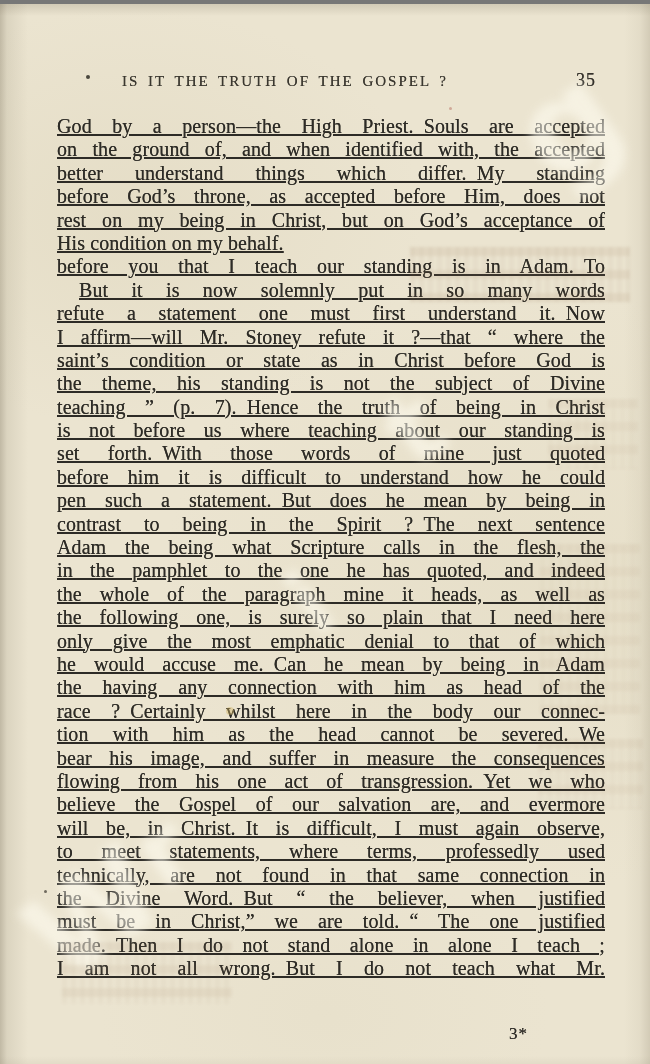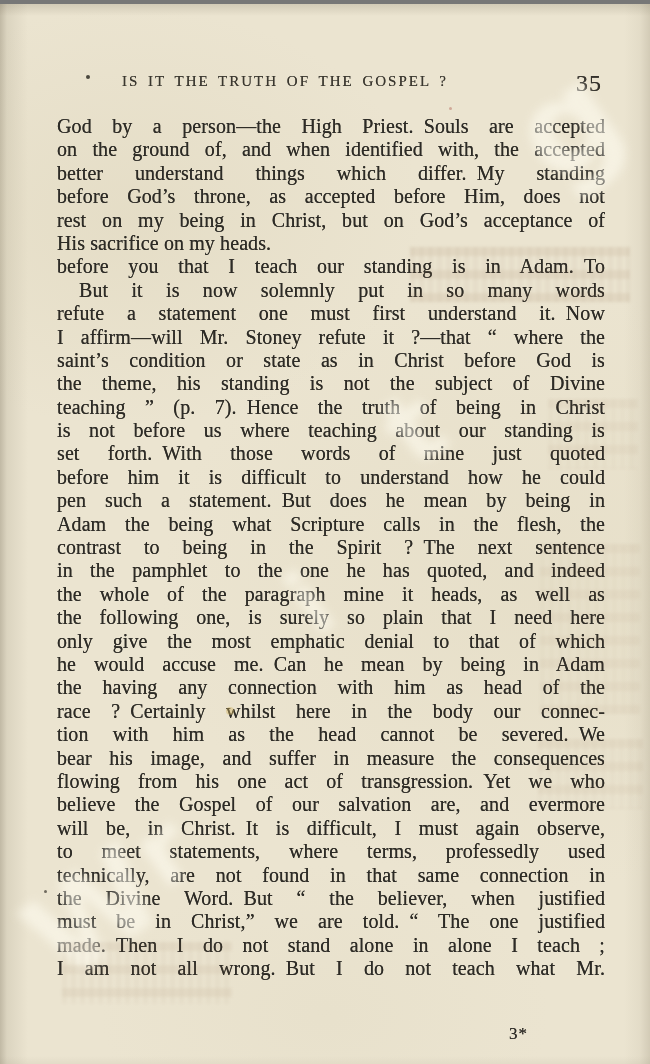--- a/index.html
+++ b/index.html
@@ -24,38 +24,39 @@
   
   .running-title {
     position:absolute; top:69px; left:10px; width:550px;
     text-align:center;
     font-size:15px; letter-spacing:2px; word-spacing:3px;
     color:#3a372f;
     text-shadow:0 0 0.5px rgba(58,55,47,0.8);
     white-space:nowrap;
   }
   .page-number {
-    position:absolute; top:66px; right:48px;
-    font-size:24px; letter-spacing:1px; color:#34312b;
+    position:absolute; top:66px; right:54px;
+    font-size:18px; letter-spacing:1px; color:#34312b;
     text-shadow:0 0 0.5px rgba(52,49,43,0.8);
     text-align:right;
   }
   
   .body-text {
     position:absolute; top:111px; left:57px; width:548px;
   }
   .line {
     height:23.4px; line-height:23.4px;
     font-size:20px;
     letter-spacing:0.1px;
     text-align:justify;
     text-align-last:justify;
     white-space:nowrap;
     overflow:hidden;
     text-shadow:0 0 0.55px rgba(45,43,38,0.85);
+    text-decoration:underline;
   }
   .line.flush { text-align-last:left; }
   .line.indent { padding-left:22px; }
   .signature-mark {
     position:absolute; left:509px; top:1020px;
     font-size:17px; letter-spacing:1px; color:#2f2d28;
     text-shadow:0 0 0.5px rgba(47,45,40,0.85);
   }
   
   .wm {
@@ -88,34 +89,34 @@
     <div class="page-number">35</div>
   </header>
 
   <main class="body-text">
 
   <div class="line">God by a person—the High Priest. Souls are accepted</div>
       <div class="line">on the ground of, and when identified with, the accepted</div>
       <div class="line">better understand things which differ. My standing</div>
       <div class="line">before God’s throne, as accepted before Him, does not</div>
       <div class="line">rest on my being in Christ, but on God’s acceptance of</div>
-      <div class="line flush">His sacrifice on my heads.</div>
+      <div class="line flush">His condition on my behalf.</div>
       <div class="line">before you that I teach our standing is in Adam. To</div>
       <div class="line indent">But it is now solemnly put in so many words</div>
       <div class="line">refute a statement one must first understand it. Now</div>
       <div class="line">I affirm—will Mr. Stoney refute it ?—that “ where the</div>
       <div class="line">saint’s condition or state as in Christ before God is</div>
       <div class="line">the theme, his standing is not the subject of Divine</div>
       <div class="line">teaching ” (p. 7). Hence the truth of being in Christ</div>
       <div class="line">is not before us where teaching about our standing is</div>
       <div class="line">set forth. With those words of mine just quoted</div>
       <div class="line">before him it is difficult to understand how he could</div>
       <div class="line">pen such a statement. But does he mean by being in</div>
+      <div class="line">contrast to being in the Spirit ? The next sentence</div>
       <div class="line">Adam the being what Scripture calls in the flesh, the</div>
-      <div class="line">contrast to being in the Spirit ? The next sentence</div>
       <div class="line">in the pamphlet to the one he has quoted, and indeed</div>
       <div class="line">the whole of the paragraph mine it heads, as well as</div>
       <div class="line">the following one, is surely so plain that I need here</div>
       <div class="line">only give the most emphatic denial to that of which</div>
       <div class="line">he would accuse me. Can he mean by being in Adam</div>
       <div class="line">the having any connection with him as head of the</div>
       <div class="line">race ? Certainly whilst here in the body our connec-</div>
       <div class="line">tion with him as the head cannot be severed. We</div>
       <div class="line">bear his image, and suffer in measure the consequences</div>
       <div class="line">flowing from his one act of transgression. Yet we who</div>

